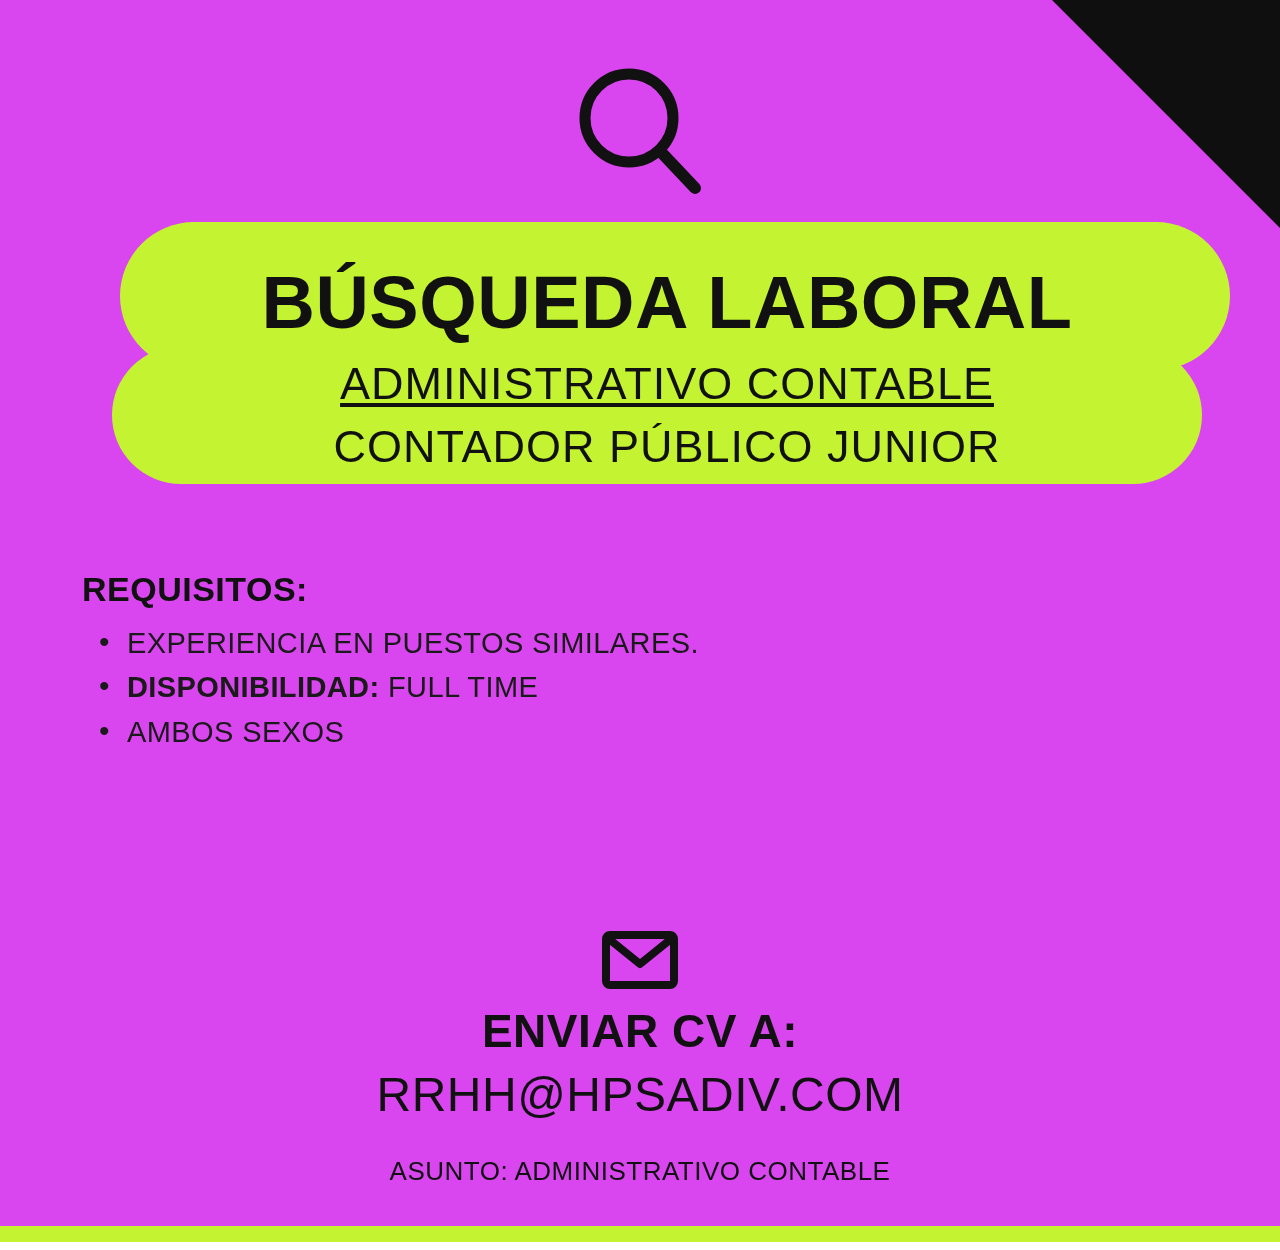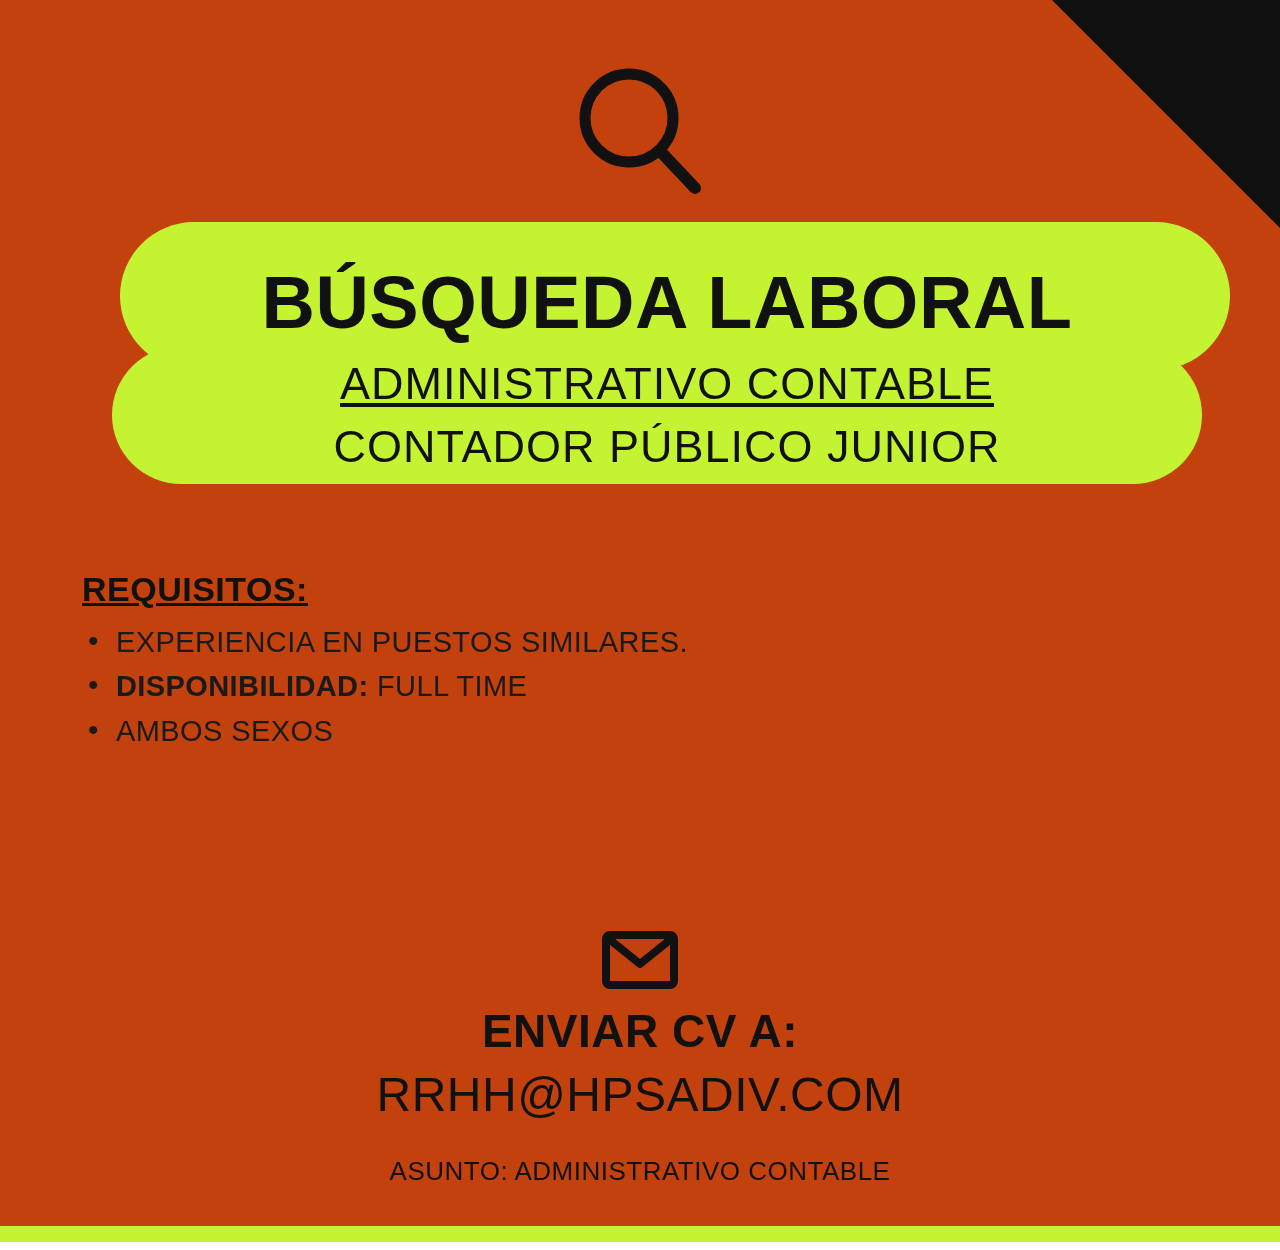--- a/index.html
+++ b/index.html
@@ -10,21 +10,21 @@
     width: 1280px;
     height: 1250px;
     background: #ffffff;
     font-family: "Liberation Sans", sans-serif;
     overflow: hidden;
   }
   .poster {
     position: relative;
     width: 1280px;
     height: 1250px;
-    background: #c2410c;
+    background: #d946ef;
     overflow: hidden;
   }
   
   .corner-triangle {
     position: absolute;
     top: 0;
     right: 0;
     width: 0;
     height: 0;
     border-top: 228px solid #0f0f0f;
@@ -130,24 +130,23 @@
     top: 570px;
     left: 78px;
     width: 1050px;
   }
   .reqs-heading {
     font-size: 34px;
     font-weight: 700;
     color: #111111;
     letter-spacing: 0.5px;
     margin: 0 0 14px 4px;
-    text-decoration: underline;
   }
   .reqs-list {
-    margin: 4px;
+    margin: 15px;
     padding: 0;
     list-style: none;
   }
   .reqs-list li {
     position: relative;
     font-size: 29px;
     color: #1a1a1a;
     letter-spacing: 0.4px;
     line-height: 1.32;
     padding-left: 34px;

